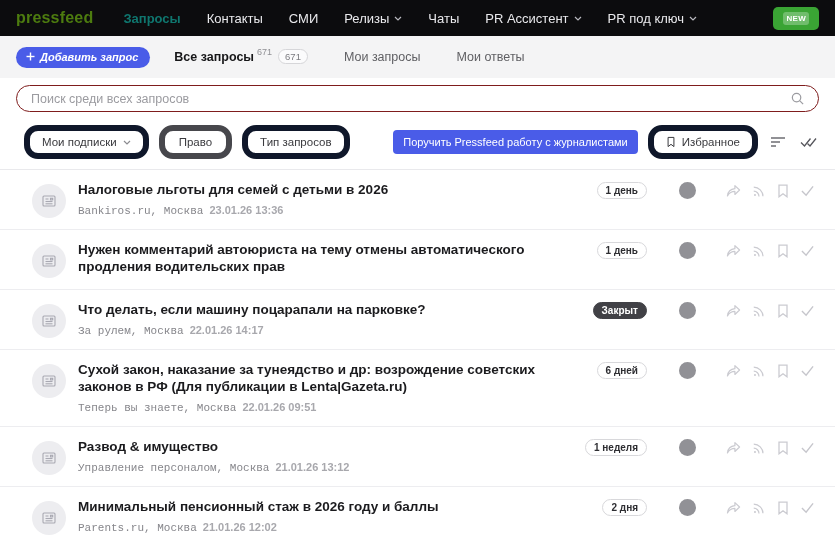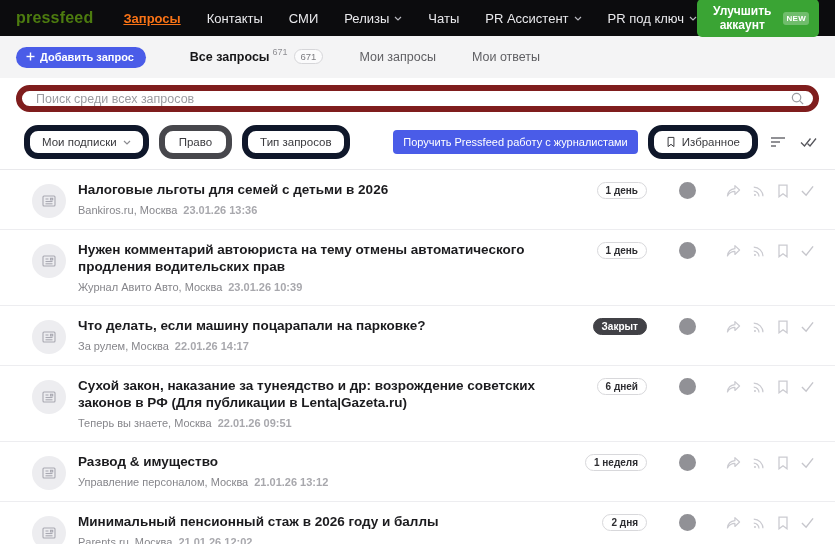--- a/index.html
+++ b/index.html
@@ -5,43 +5,43 @@
   * { margin: 0; padding: 0; box-sizing: border-box; }
   html, body { width: 835px; height: 544px; overflow: hidden; background: #fff;
     font-family: "Liberation Sans", sans-serif; }
 
   
   .topnav { height: 36px; background: #0c0c0e; display: flex; align-items: center;
     padding: 0 16px; color: #f2f2f2; }
   .logo { font-size: 16px; font-weight: 700; color: #4d7c0f; letter-spacing: .2px; margin-right: 30px; cursor: pointer; }
   .topnav-items { display: flex; align-items: center; gap: 26px; font-size: 13px; }
   .topnav-item { color: #e9e9ec; cursor: pointer; display: flex; align-items: center; gap: 5px; white-space: nowrap; }
-  .topnav-item.active { font-weight: 700; color: #f97316; text-decoration: underline; }
+  .topnav-item.active { font-weight: 700; color: #0f766e; }
   .chev { display: inline-block; line-height: 0; color: #b9b9bf; }
   .upgrade-btn { margin-left: auto; background: #3aa434; color: #fff; border: none;
     font-family: inherit; font-size: 12px; font-weight: 600; padding: 5px 10px; border-radius: 5px;
     display: flex; align-items: center; gap: 6px; cursor: pointer; }
   .new-badge { background: rgba(255,255,255,.28); color: #fff; font-size: 8px; font-weight: 700;
     padding: 2px 3px; border-radius: 3px; letter-spacing: .3px; }
 
   
   .subnav { height: 42px; background: #f4f4f5; display: flex; align-items: center; padding: 0 16px; }
   .add-btn { background: #4a5ce8; color: #fff; border: none; font-family: inherit; font-size: 11px;
     font-weight: 600; padding: 4px 12px 5px 10px; border-radius: 12px; display: flex; align-items: center;
-    gap: 5px; cursor: pointer; }
-  .tabs { display: flex; align-items: center; gap: 36px; margin-left: 44px; font-size: 12.5px; }
+    gap: 5px; cursor: pointer; font-style: italic; }
+  .tabs { display: flex; align-items: center; gap: 36px; margin-left: 24px; font-size: 12.5px; }
   .tab { color: #5f5f63; cursor: pointer; display: flex; align-items: flex-start; }
   .tab.active { color: #161618; font-weight: 700; }
   .tab-sup { font-size: 9px; color: #8f8f94; font-weight: 400; margin-left: 3px; margin-top: -3px; }
   .tab-count { border: 1px solid #d6d6d9; background: #fbfbfc; color: #7c7c81; font-size: 9.5px;
     font-weight: 400; border-radius: 9px; padding: 1px 6px; margin-left: 6px; margin-top: -1px; }
 
   
   .search-wrap { padding: 7px 16px 6px; background: #fff; position: relative; }
-  .search-input { width: 100%; height: 27px; border: 6px solid #7f1d1d; border-radius: 14px;
+  .search-input { width: 100%; height: 27px; border: 1px solid #7f1d1d; border-radius: 14px;
     padding: 0 38px 0 14px; font-family: inherit; font-size: 12.5px; color: #333; outline: none; }
   .search-input::placeholder { color: #9b9ba0; }
   .search-icon { position: absolute; right: 30px; top: 13px; line-height: 0; color: #9b9ba0; cursor: pointer; }
 
   
   .filter-row { display: flex; align-items: center; padding: 7px 16px 10px 24px; gap: 10px; }
   .pill { border: 6px solid #0f172a; background: #fff; border-radius: 14px; padding: 5px 12px;
     font-size: 11.5px; color: #3a3a3e; display: flex; align-items: center; gap: 6px; cursor: pointer;
     white-space: nowrap; font-family: inherit; }
   .pill.topic { border-color: #47474c; padding: 5px 14px; }
@@ -51,21 +51,21 @@
   .icon-btn { line-height: 0; color: #56565c; cursor: pointer; padding: 2px; }
 
   
   .list { border-top: 1px solid #e9e9ec; }
   .row { display: flex; align-items: flex-start; padding: 11px 20px 11px 16px; border-bottom: 1px solid #ededf0; }
   .row-icon { width: 34px; height: 34px; border-radius: 50%; background: #ededf0; margin-left: 16px;
     display: flex; align-items: center; justify-content: center; flex: none; margin-top: 3px; }
   .row-main { margin-left: 12px; flex: 1; min-width: 0; max-width: 498px; }
   .row-title { font-size: 13.5px; font-weight: 700; color: #1b1b1e; line-height: 17px; cursor: pointer; }
   .row-sub { margin-top: 6px; font-size: 11px; color: #9b9ba0; line-height: 13px; }
-  .row-sub .src { color: #86868b; }
+  .row-sub .src { color: #86868b; font-family: Liberation Mono, monospace; }
   .row-sub .dt { margin-left: 6px; color: #a8a8ad; font-weight: bold; }
   .row-right { display: flex; align-items: center; flex: none; margin-top: 1px; }
   .badge-box { width: 82px; display: flex; justify-content: flex-end; }
   .badge { border: 1px solid #d8d8db; background: #fff; color: #2e2e32; font-size: 10px; font-weight: 600;
     padding: 2px 8px 2px; border-radius: 10px; white-space: nowrap; }
   .badge.dark { background: #414146; border-color: #414146; color: #fff; }
   .avatar { width: 17px; height: 17px; border-radius: 50%; background: #919196; margin-left: 32px;
     flex: none; cursor: pointer; }
   .row-actions { display: flex; align-items: center; gap: 11px; margin-left: 30px; }
   .act { line-height: 0; color: #cbcbd1; cursor: pointer; }
@@ -109,21 +109,20 @@
     <span class="topnav-item">
         <span>PR под ключ</span>
         <span class="chev">
           <svg width="8" height="5" viewBox="0 0 8 5">
             <polyline points="1,1 4,4 7,1" fill="none" stroke="currentColor" stroke-width="1.2"></polyline>
           </svg>
         </span>
       </span>
   </div>
   <button class="upgrade-btn">
-    <span>Улучшить аккаунт</span>
     <span class="new-badge">NEW</span>
   </button>
 </div>
 
 <div class="subnav">
   <button class="add-btn">
     <span style="line-height:0">
         <svg width="9" height="9" viewBox="0 0 9 9">
           <line x1="4.5" y1="0.5" x2="4.5" y2="8.5" stroke="#fff" stroke-width="1.4"></line>
           <line x1="0.5" y1="4.5" x2="8.5" y2="4.5" stroke="#fff" stroke-width="1.4"></line>
@@ -251,23 +250,20 @@
       <svg width="16" height="16" viewBox="0 0 16 16" fill="none" stroke="#a9a9b2" stroke-width="1.1">
         <rect x="2" y="3" width="12" height="10" rx="1"></rect>
         <line x1="4.5" y1="6" x2="7.5" y2="6"></line>
         <rect x="9.5" y="5.3" width="2.2" height="1.6"></rect>
         <line x1="4.5" y1="8.5" x2="11.5" y2="8.5"></line>
         <line x1="4.5" y1="10.8" x2="11.5" y2="10.8"></line>
       </svg>
     </div>
     <div class="row-main">
       <div class="row-title">Нужен комментарий автоюриста на тему отмены автоматического продления водительских прав</div>
-      <div class="row-sub">
-        <span class="src">Журнал Авито Авто, Москва</span><span class="dt">23.01.26 10:39</span>
-      </div>
     </div>
     <div class="row-right">
       <span class="badge-box">
           <span class="badge">1 день</span>
         </span>
       <span class="avatar"></span>
       <span class="row-actions">
         <span class="act">
           <svg width="15" height="14" viewBox="0 0 16 15" fill="none" stroke="currentColor" stroke-width="1.3" stroke-linejoin="round">
               <path d="M9.5 5V1.8L14.5 6.5 9.5 11.2V8C5.8 8 3.3 9.8 1.5 12.8 2 8.5 5 5.4 9.5 5z"></path>

